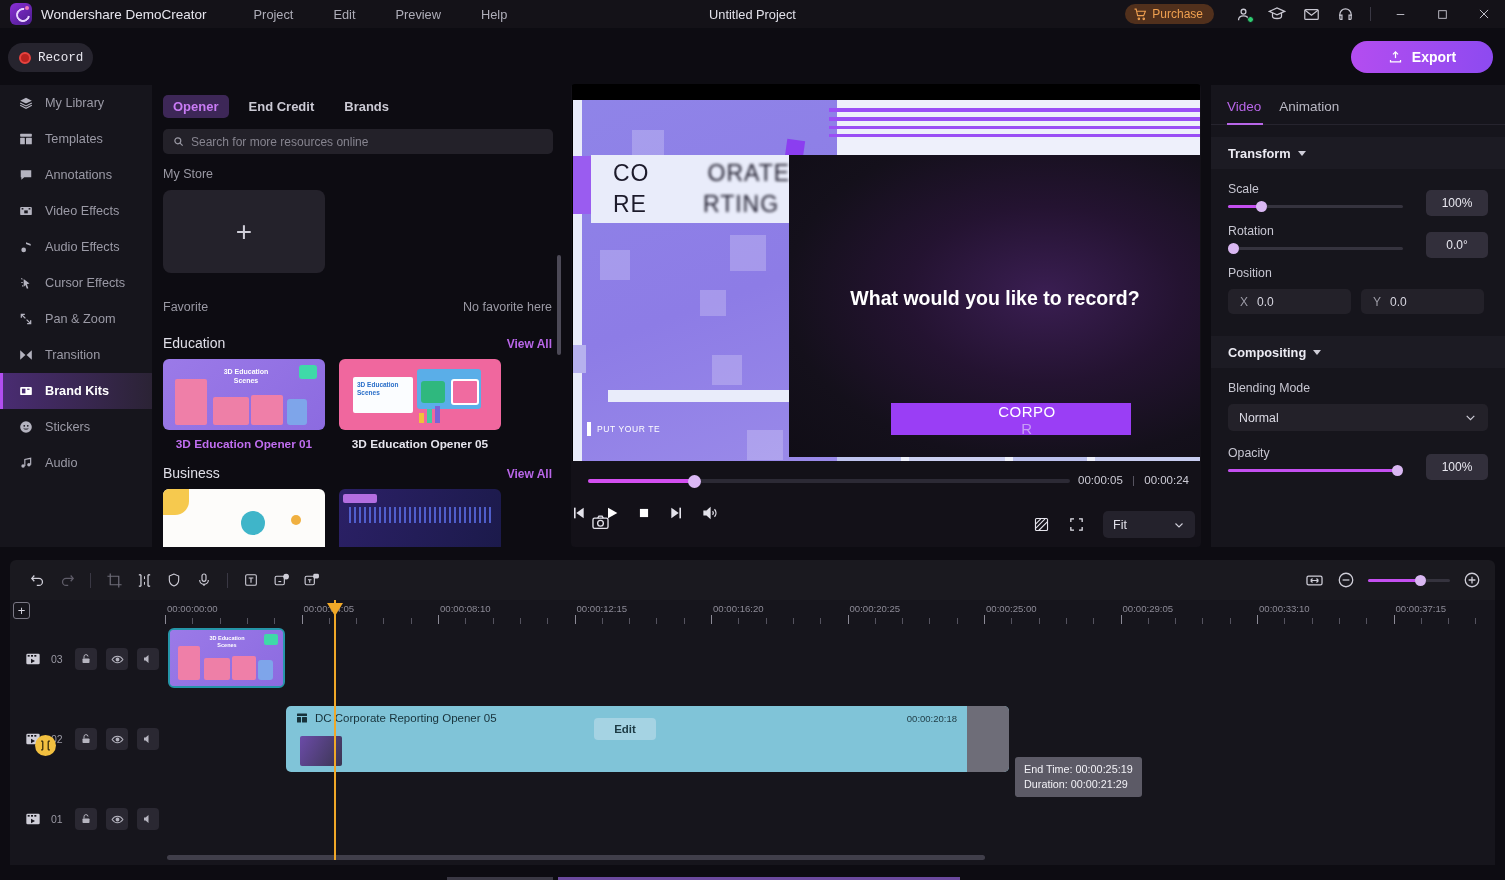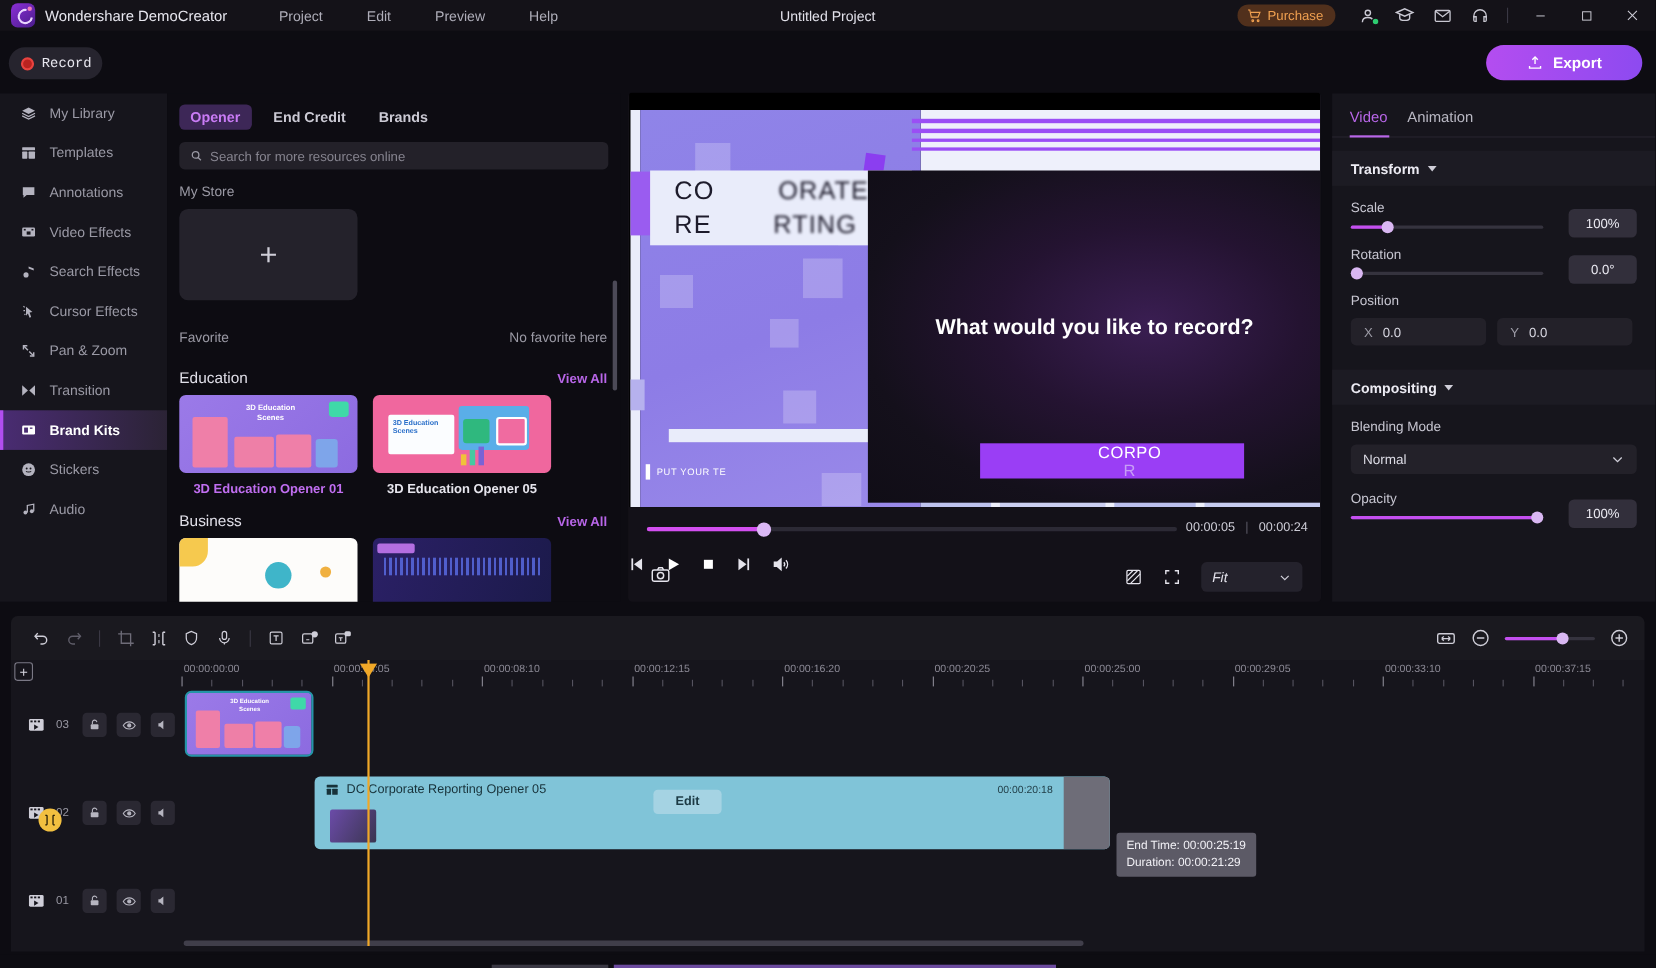--- a/index.html
+++ b/index.html
@@ -189,21 +189,21 @@
   .seek-track { position: absolute; left: 17px; top: 13px; width: 482px; height: 4px; background: #2c2a35; border-radius: 2px; }
   .seek-fill { position: absolute; left: 0; top: 0; width: 106px; height: 4px; background: #d34ff0; border-radius: 2px; }
   .seek-knob { position: absolute; left: 100px; top: -4px; width: 13px; height: 13px; border-radius: 50%; background: #dbb8f5; }
   .time-read { position: absolute; right: 12px; top: 8px; font-size: 11.5px; color: #cdccd6; }
   .time-read .sep { color: #5c5a67; margin: 0 6px; }
 
   .ctrl-row { position: absolute; left: 0; top: 420px; width: 630px; height: 43px; }
   .ctrl { position: absolute; display: flex; align-items: center; justify-content: center; color: #e4e3eb; }
   .cam { left: 20px; top: 9px; }
   .transport { left: 250px; top: 9px; display: flex; gap: 17px; align-items: center; }
-  .right-ctrls { position: absolute; right: 17px; top: 7px; display: flex; align-items: center; gap: 18px; font-style: italic; }
+  .right-ctrls { position: absolute; right: 6px; top: 7px; display: flex; align-items: center; gap: 18px; }
   .fit-box {
     width: 92px; height: 27px; background: #24222c; border-radius: 5px;
     display: flex; align-items: center; justify-content: space-between;
     padding: 0 10px; font-size: 12.5px; color: #e2e1ea;
   }
 
   
   .props {
     position: absolute; left: 1211px; top: 85px; width: 294px; height: 462px;
     background: #16151c;
@@ -450,21 +450,21 @@
       </span>
       <span>Video Effects</span>
     </div>
     <div class="nav-item">
       <span class="ico">
         <svg width="14" height="14" viewBox="0 0 24 24" fill="#b4b3bf">
             <circle cx="8" cy="17" r="4"></circle>
             <path d="M12 17V4l8 3v3l-8-3"></path>
           </svg>
       </span>
-      <span>Search Effects</span>
+      <span>Audio Effects</span>
     </div>
     <div class="nav-item">
       <span class="ico">
         <svg width="14" height="14" viewBox="0 0 24 24" fill="#b4b3bf">
             <path d="M8 5l10 8-4.5 1L16 21l-2.5 1-2.6-6.6L8 19z"></path>
             <path d="M4 4l1.8 1.8M4 11h2.4M5.6 17.6 7 16.2" stroke="#b4b3bf" stroke-width="1.8"></path>
           </svg>
       </span>
       <span>Cursor Effects</span>
     </div>

